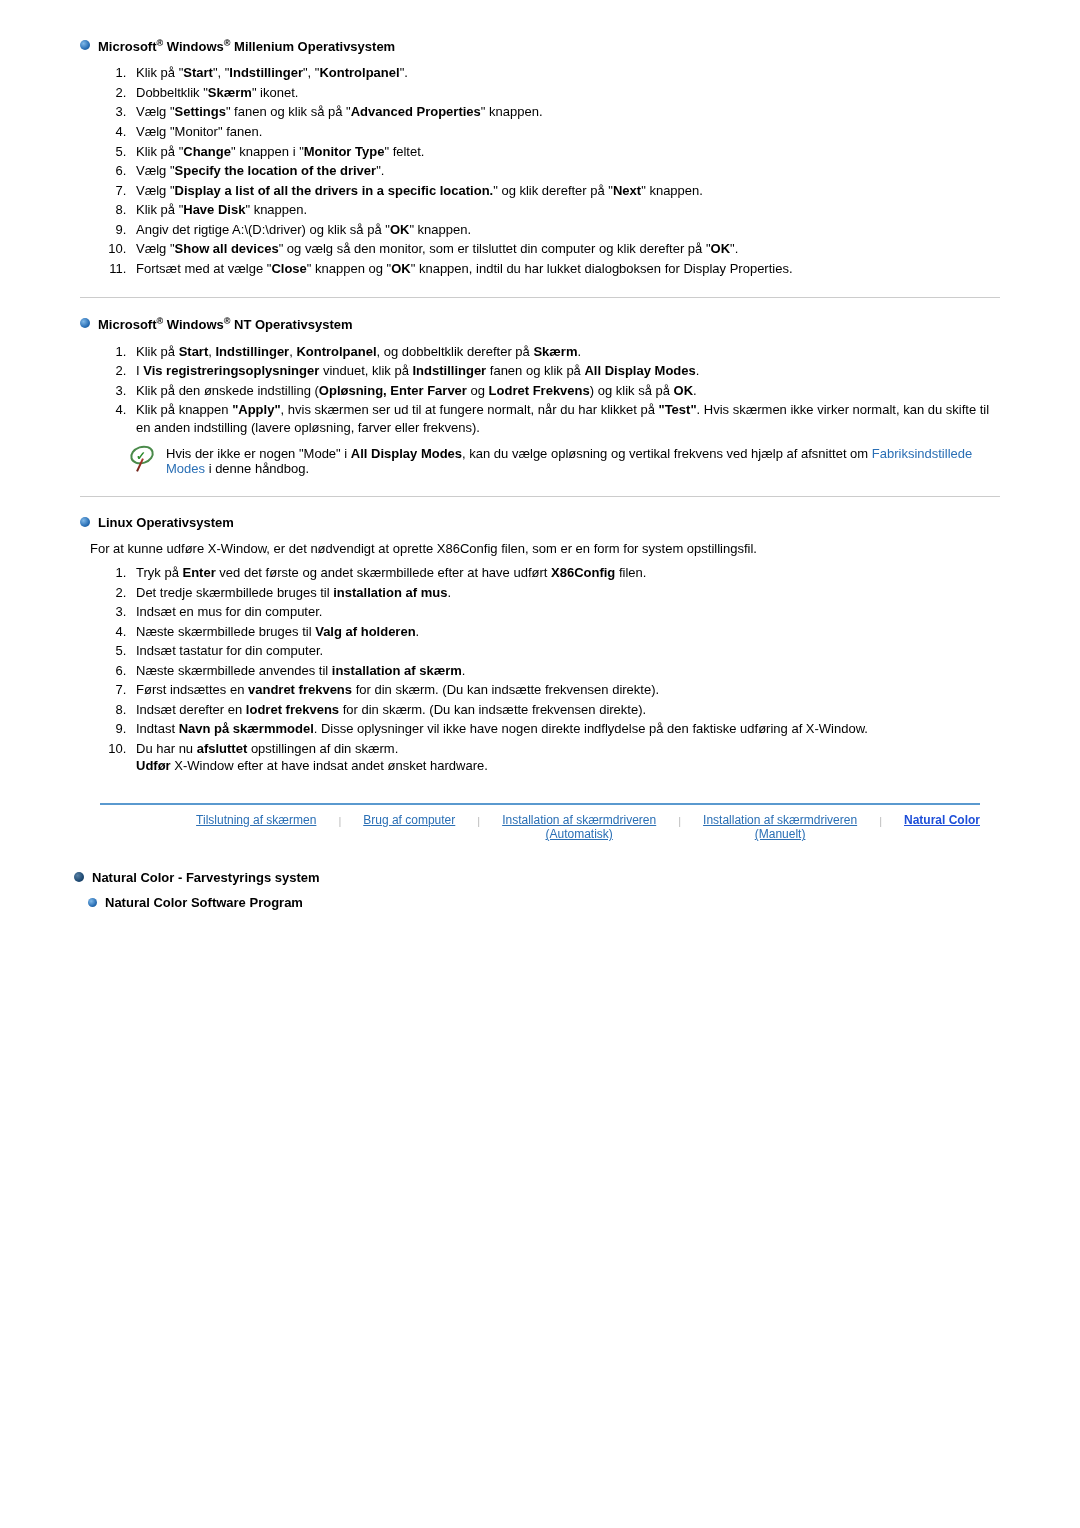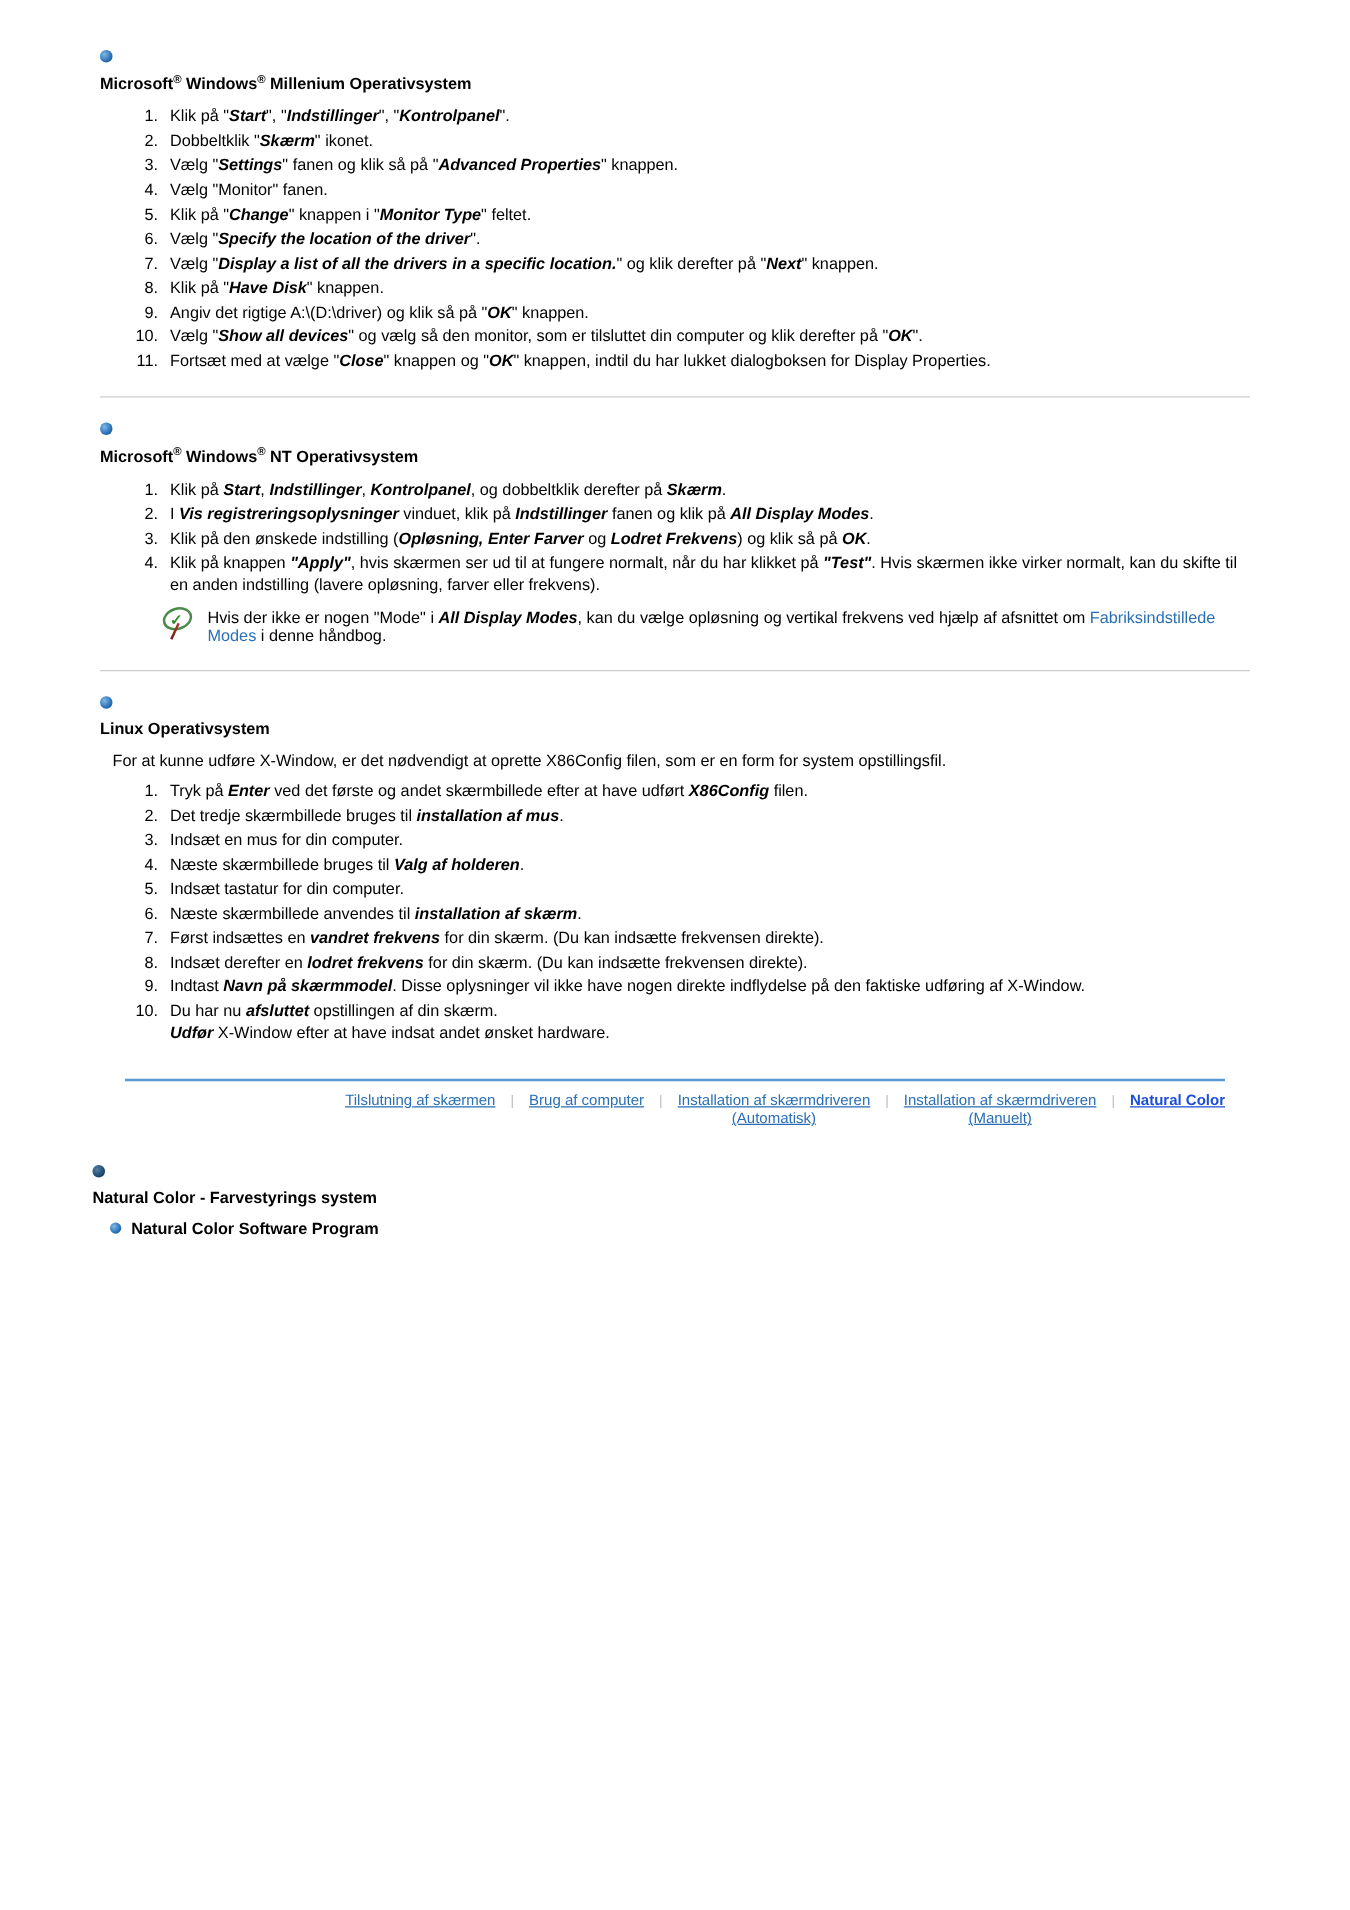--- a/index.html
+++ b/index.html
@@ -16,21 +16,20 @@
     border-top: 1px solid #ccc;
     margin: 20px 0 10px 0;
   }
   .heading {
     font-weight: bold;
     font-size: 13px;
     display: flex;
     align-items: flex-start;
     gap: 8px;
     margin: 18px 0 10px 0;
-    flex-direction: column;
   }
   .bullet-dot {
     width: 10px;
     height: 10px;
     border-radius: 50%;
     background: radial-gradient(circle at 35% 35%, #7fb8e8 0%, #2a6fb5 60%, #104a84 100%);
     flex-shrink: 0;
     margin-top: 2px;
   }
   .bullet-dot.dark {
@@ -90,21 +89,21 @@
   }
   .link { color: #2a6fb5; }
   a.link { text-decoration: none; }
   .footer-nav {
     border-top: 2px solid #5a99cf;
     margin: 28px 20px 28px 20px;
     padding-top: 8px;
     display: flex;
     justify-content: flex-end;
     align-items: flex-start;
-    gap: 12px;
+    gap: 22px;
     font-size: 12px;
     flex-wrap: wrap;
   }
   .footer-item {
     color: #2a6fb5;
     text-align: center;
     line-height: 1.2;
   }
   .footer-sep {
     color: #bbb;
@@ -122,21 +121,21 @@
     display: flex;
     align-items: center;
     gap: 8px;
   }
   .subhead .mini-dot {
     width: 9px;
     height: 9px;
     border-radius: 50%;
     background: radial-gradient(circle at 35% 35%, #7fb8e8 0%, #2a6fb5 60%, #104a84 100%);
   }
-  b { font-weight: bold; font-style: italic; }
+  b { font-weight: bold; }
 </style>
 </head>
 <body>
 
 <div class="heading">
   <span class="bullet-dot"></span>
   <span>
     <span>Microsoft</span><sup>®</sup><span> Windows</span><sup>®</sup><span> Millenium Operativsystem</span>
   </span>
 </div>

